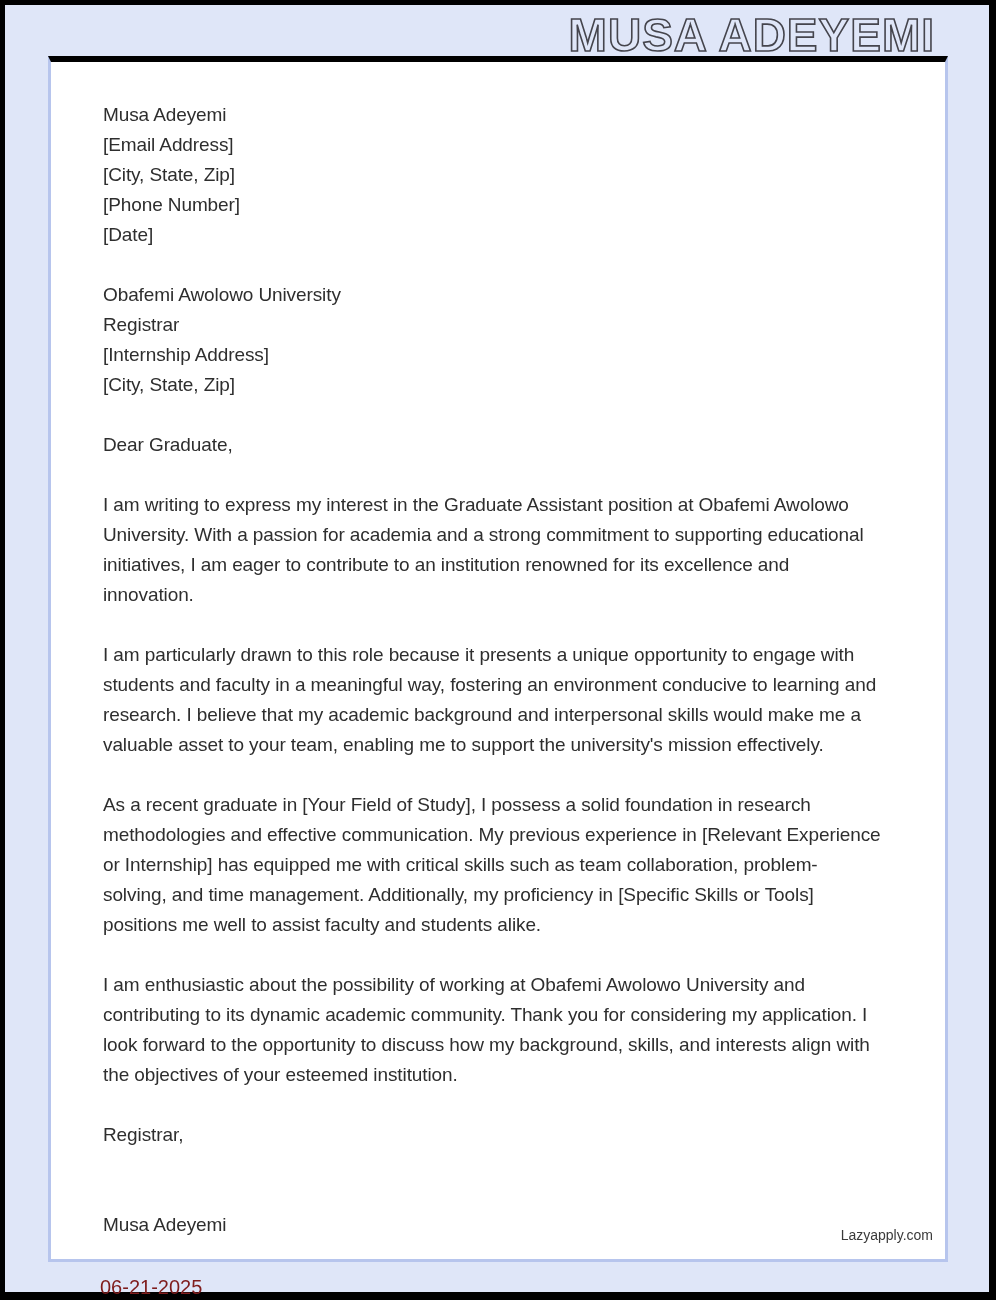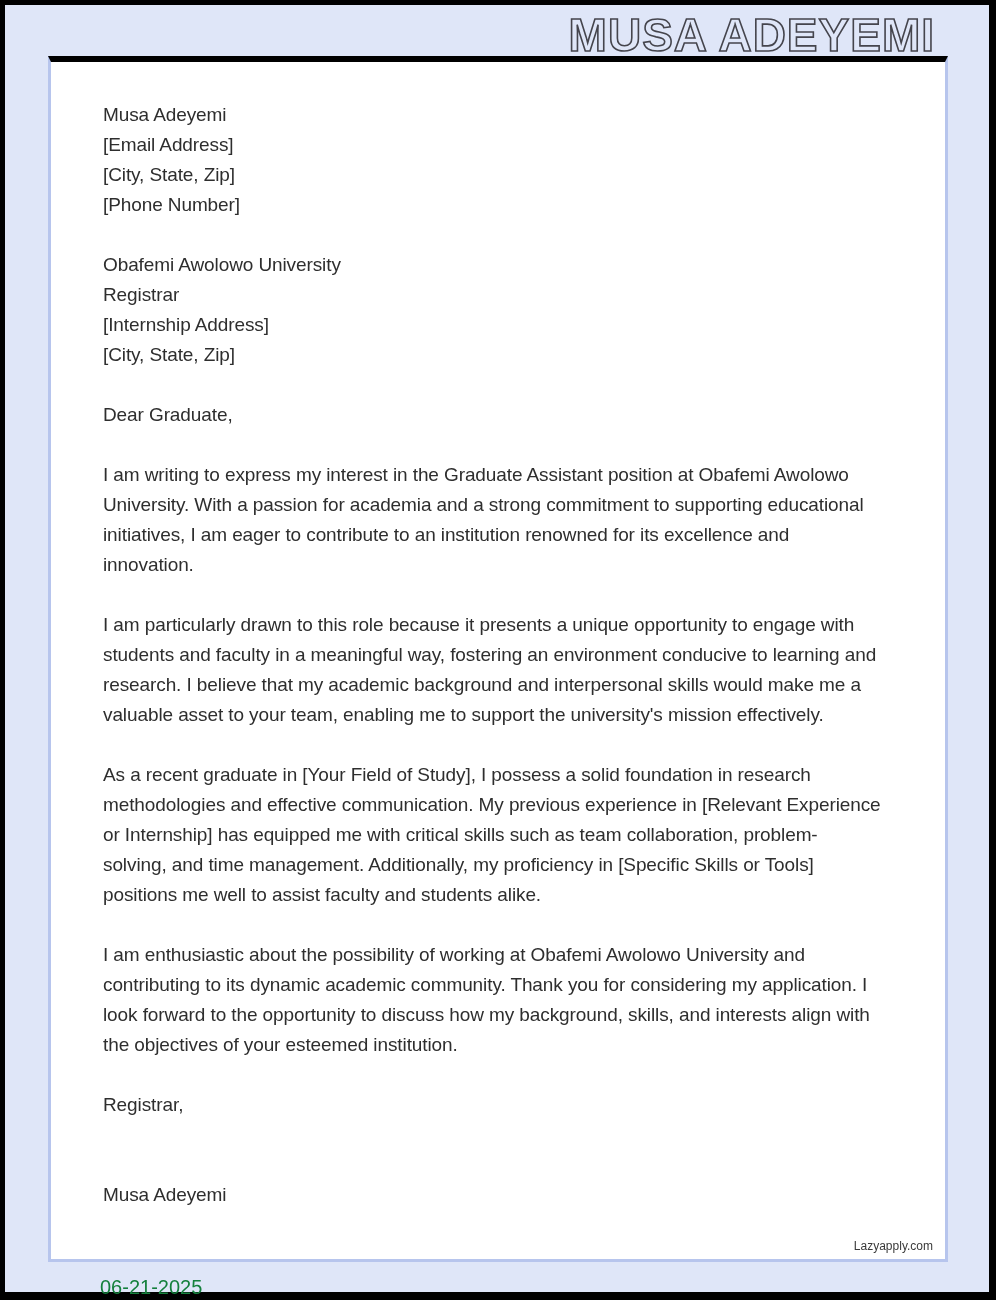--- a/index.html
+++ b/index.html
@@ -67,32 +67,32 @@
   }
   .block { margin: 0 0 30px 0; }
   .line  { height: 30px; white-space: nowrap; }
   .para  { margin: 0 14px 30px 0; }
   .closing { margin: 0 0 60px 0; }
   .signature { margin: 0; }
 
   .watermark {
     position: absolute;
     right: 12px;
-    bottom: 6px;
-    font-size: 12px;
+    bottom: 16px;
+    font-size: 14px;
     color: #3a3a3a;
     text-decoration: none;
   }
 
   .date-link {
     position: absolute;
     left: 100px;
     top: 1276px;
     font-size: 20px;
-    color: #15803d;
+    color: #7f1d1d;
     z-index: 3;
     text-decoration: none;
   }
 </style>
 </head>
 <body>
 
 <div class="frame-top"></div>
 <div class="frame-left"></div>
 <div class="frame-right"></div>
@@ -101,20 +101,21 @@
 <div class="letterhead">MUSA ADEYEMI</div>
 
 <div class="document">
   <div class="doc-inner">
 
     <div class="block">
       <div class="line">Musa Adeyemi</div>
       <div class="line">[Email Address]</div>
       <div class="line">[City, State, Zip]</div>
       <div class="line">[Phone Number]</div>
+      <div class="line">[Date]</div>
     </div>
 
     <div class="block">
       <div class="line">Obafemi Awolowo University</div>
       <div class="line">Registrar</div>
       <div class="line">[Internship Address]</div>
       <div class="line">[City, State, Zip]</div>
     </div>
 
     <div class="block">Dear Graduate,</div>

